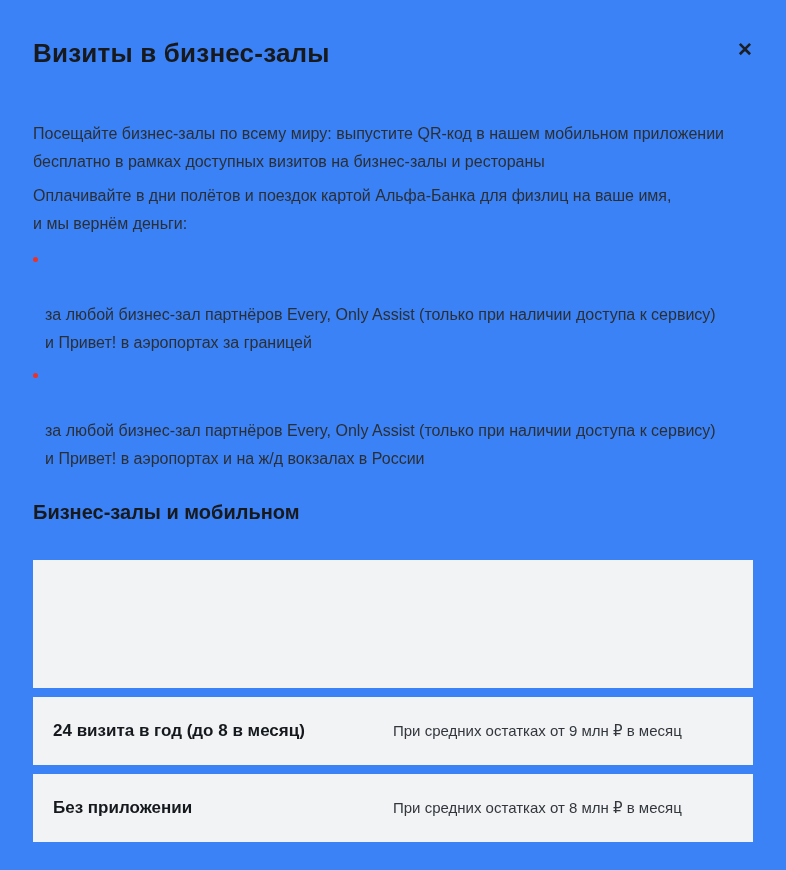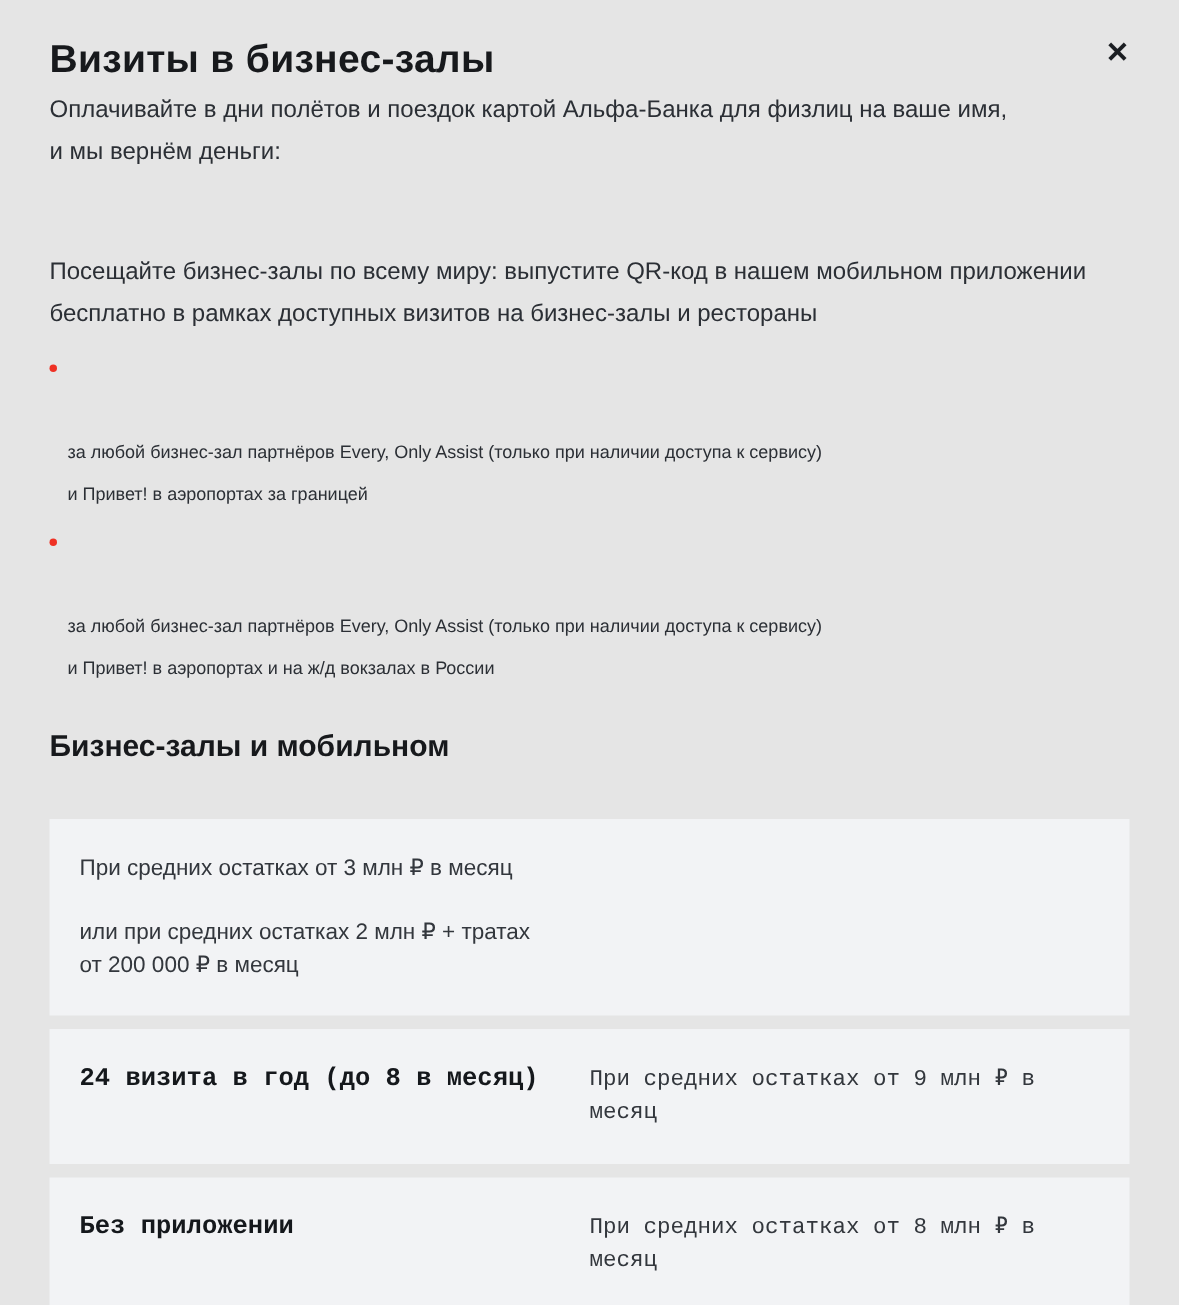--- a/index.html
+++ b/index.html
@@ -9,22 +9,22 @@
     width: 786px;
     height: 870px;
     background: #ffffff;
     font-family: "Liberation Sans", "DejaVu Sans", sans-serif;
     color: #24272c;
     overflow: hidden;
   }
   .modal {
     width: 786px;
     height: 870px;
-    padding: 24px 33px 29px 33px;
-    background: #e5e5e5;
+    padding: 38px 33px 29px 33px;
+    background: #3b82f6;
   }
   .modal-header {
     display: flex;
     justify-content: space-between;
     align-items: flex-start;
   }
   .title {
     margin: 0;
     font-size: 26px;
     line-height: 30px;
@@ -58,21 +58,21 @@
   .intro-1 { margin-top: 52px; }
   .intro-2 { margin-top: 6px; }
   .bullets {
     list-style: none;
     margin: 7px 0 0 0;
     padding: 0;
   }
   .bullet {
     position: relative;
     padding-left: 12px;
-    font-size: 12px;
+    font-size: 16px;
     line-height: 28px;
     color: #2b2f35;
     white-space: pre-line;
     max-width: 710px;
   }
   .bullet + .bullet { margin-top: 4px; }
   .dot {
     position: absolute;
     left: 0;
     top: 12px;
@@ -89,21 +89,21 @@
     color: #17191c;
   }
   .tariff-table { margin-top: 36px; }
   .row {
     background: #f2f3f5;
     display: grid;
     grid-template-columns: 340px 1fr;
     align-items: start;
     padding: 23px 24px 23px 20px;
   }
-  .row + .row { margin-top: 9px; font-family: Liberation Mono, monospace; }
+  .row + .row { margin-top: 9px; }
   .row-tall {
     min-height: 128px;
     padding-top: 22px;
     padding-bottom: 22px;
   }
   .row-short { min-height: 68px; }
   .row-label {
     font-size: 17px;
     line-height: 21px;
     font-weight: 700;
@@ -124,49 +124,44 @@
 
 <div class="modal">
 
   <div class="modal-header">
     <h1 class="title">Визиты в бизнес-залы</h1>
     <button class="close-btn" aria-label="Закрыть">
       <span class="close-x">✕</span>
     </button>
   </div>
 
+  <p class="intro intro-1">Посещайте бизнес-залы по всему миру: выпустите QR-код в нашем мобильном приложении
+бесплатно в рамках доступных визитов на бизнес-залы и рестораны</p>
+
   <p class="intro intro-2">Оплачивайте в дни полётов и поездок картой Альфа-Банка для физлиц на ваше имя,
 и мы вернём деньги:</p>
-
-  <p class="intro intro-1">Посещайте бизнес-залы по всему миру: выпустите QR-код в нашем мобильном приложении
-бесплатно в рамках доступных визитов на бизнес-залы и рестораны</p>
 
   <ul class="bullets">
     <li class="bullet">
       <span class="dot"></span>
       <span>за любой бизнес-зал партнёров Every, Only Assist (только при наличии доступа к сервису)
 и Привет! в аэропортах за границей</span>
     </li>
     <li class="bullet">
       <span class="dot"></span>
       <span>за любой бизнес-зал партнёров Every, Only Assist (только при наличии доступа к сервису)
 и Привет! в аэропортах и на ж/д вокзалах в России</span>
     </li>
   </ul>
 
   <h2 class="section-heading">Бизнес-залы и мобильном</h2>
 
   <div class="tariff-table">
 
     <div class="row row-tall">
-      <div class="row-conditions">
-        <p class="cond">При средних остатках от 3 млн ₽ в месяц</p>
-        <p class="cond">или при средних остатках 2 млн ₽ + тратах
-от 200 000 ₽ в месяц</p>
-      </div>
     </div>
 
     <div class="row row-short">
       <div class="row-label">24 визита в год (до 8 в месяц)</div>
       <div class="row-conditions">
         <p class="cond">При средних остатках от 9 млн ₽ в месяц</p>
       </div>
     </div>
 
     <div class="row row-short">

